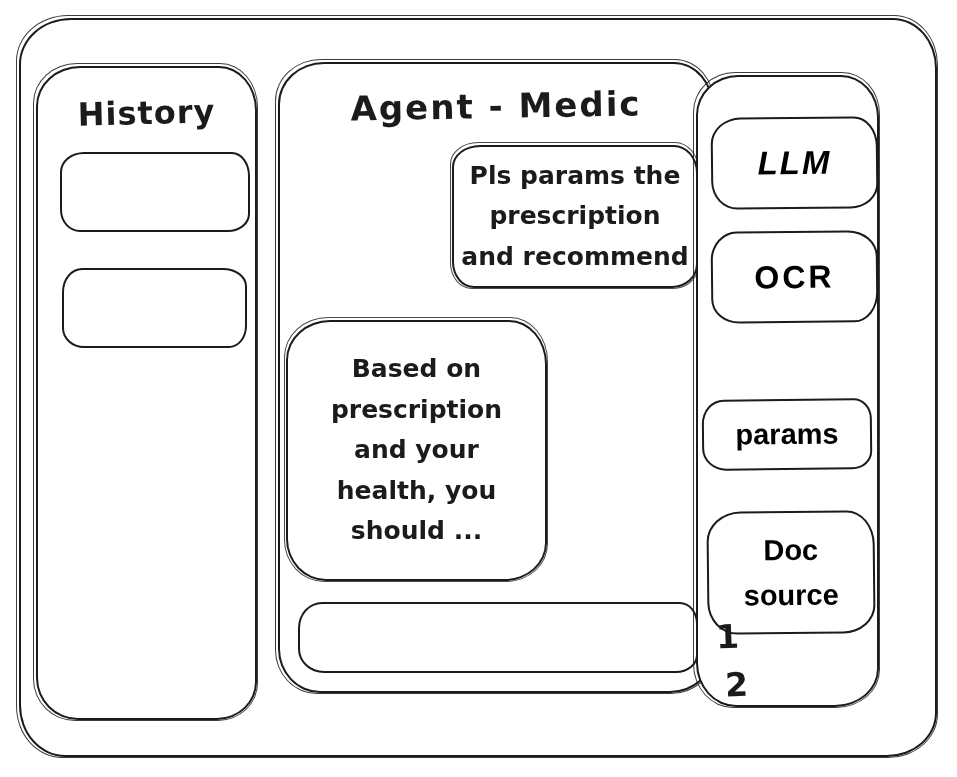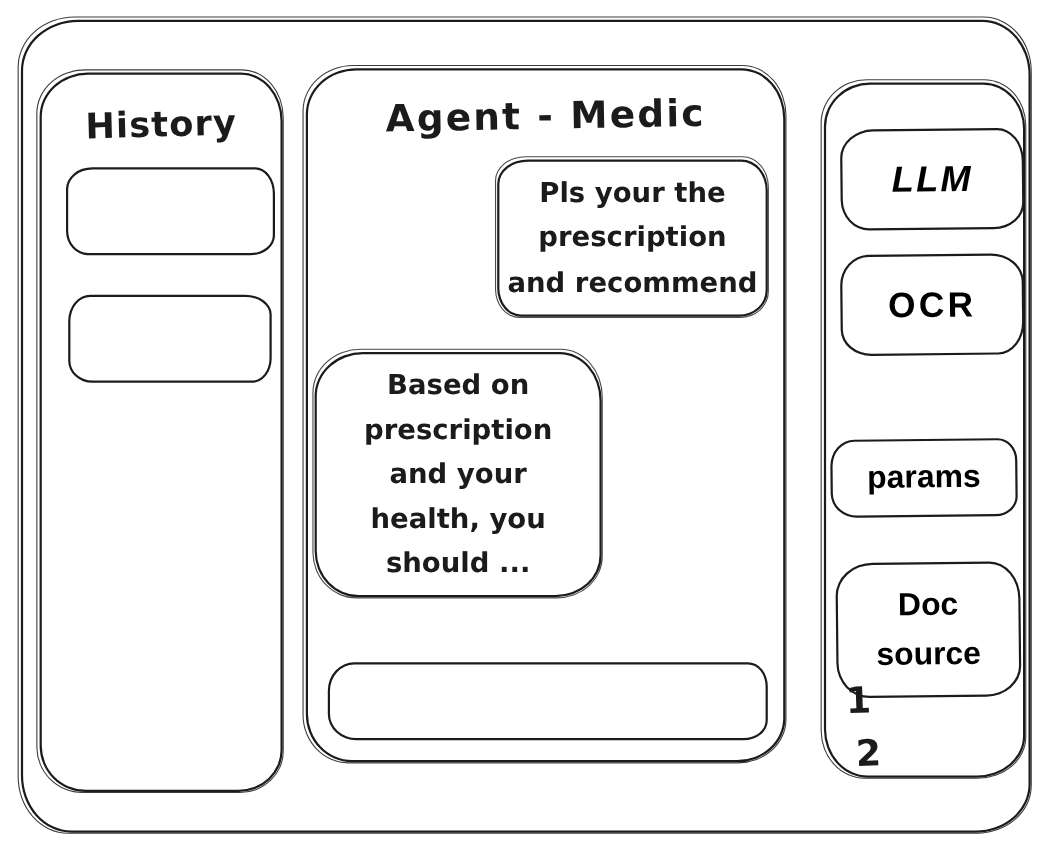--- a/index.html
+++ b/index.html
@@ -92,39 +92,39 @@
     border:1.3px solid var(--ink);
     border-radius:inherit;
     opacity:.8;
     pointer-events:none;
   }
   .bubble.user{
     right:14px;top:81px;width:246px;height:143px;
     border-radius:28px 24px 26px 22px / 22px 28px 24px 26px;
   }
   .bubble.assistant{
-    left:6px;top:256px;width:261px;height:223px;
+    left:6px;top:256px;width:261px;height:261px;
     border-radius:44px 38px 42px 40px / 40px 44px 38px 42px;
     text-align:center;
   }
   .chat-input{
     position:absolute;
     left:18px;top:538px;width:400px;height:71px;
     background:var(--bg);
     border:2.6px solid var(--ink);
     border-radius:24px 18px 22px 26px / 26px 22px 18px 24px;
     font-family:inherit;
     font-size:22px;
     padding:0 20px;
     color:var(--ink);
     outline:none;
   }
   
   .tools-panel{
-    left:749px;top:75px;width:183px;height:632px;
+    left:696px;top:75px;width:183px;height:632px;
     border-radius:42px 38px 44px 40px / 40px 42px 38px 44px;
   }
   .tool-btn{
     position:absolute;
     background:var(--bg);
     border:2.6px solid var(--ink);
     display:flex;
     align-items:center;
     justify-content:center;
     text-align:center;
@@ -174,21 +174,21 @@
 
   <div class="sk history-panel">
     <div class="panel-title history-title">History</div>
     <div class="history-item one"></div>
     <div class="history-item two"></div>
   </div>
 
   <div class="sk chat-panel">
     <div class="panel-title chat-title">Agent - Medic</div>
 
-    <div class="bubble user">Pls your the
+    <div class="bubble user">Pls params the
 prescription
 and recommend</div>
 
     <div class="bubble assistant">Based on
 prescription
 and your
 health, you
 should ...</div>
 
     <input class="chat-input" type="text" value="" style="">

